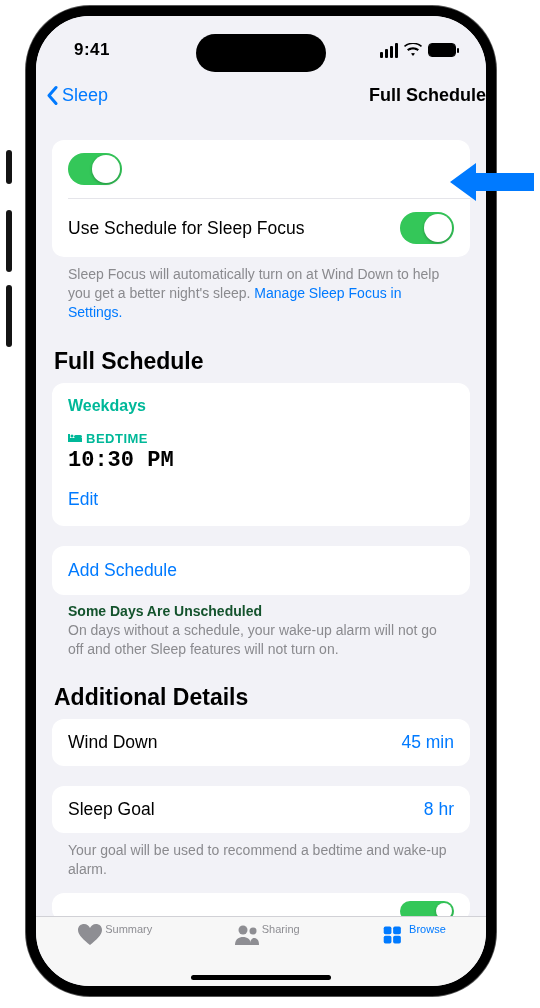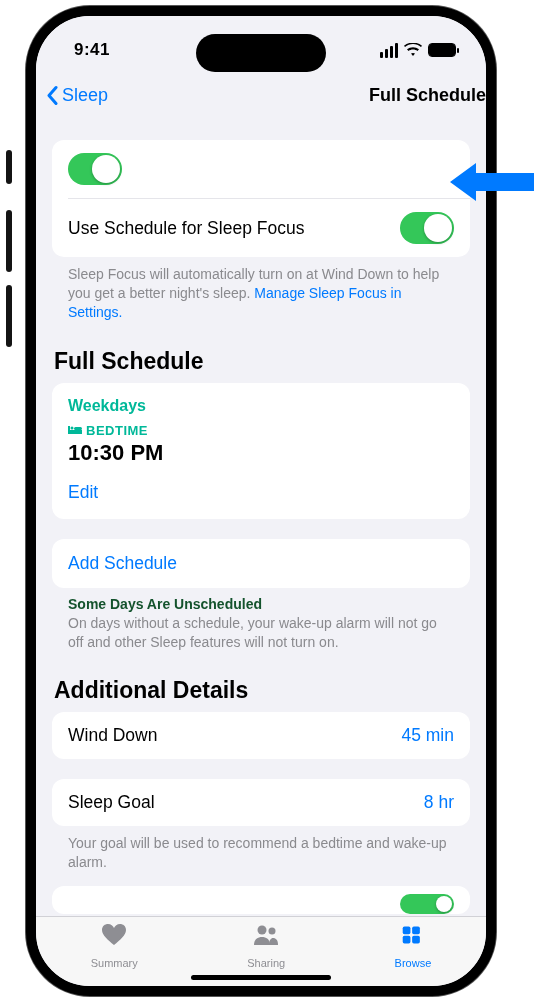--- a/index.html
+++ b/index.html
@@ -155,32 +155,32 @@
     .section-header {
       font-size:23px;
       font-weight:700;
       color:#000;
       padding: 26px 2px 8px 2px;
     }
 
     
     .schedule-card { padding: 14px 16px 16px; }
     .sched-label { color:#00b899; font-size:16px; font-weight:600; }
-    .sched-cols { display:flex; gap:36px; margin-top:8px; }
+    .sched-cols { display:flex; gap:36px; margin-top:16px; }
     .sched-col {}
     .sched-col-header {
       display:flex;
       align-items:center;
       gap:4px;
       color:#00b899;
       font-size:13px;
       font-weight:700;
       letter-spacing:0.5px;
     }
-    .sched-time { font-size:22px; font-weight:700; color:#000; margin-top:2px; }
+    .sched-time { font-size:22px; font-weight:700; color:#000; margin-top:2px;font-family:Liberation Mono, monospace; }
     .sched-icon { width:14px; height:12px; }
     .edit-btn { color:#007aff; font-size:17.5px; margin-top:16px; display:block; }
 
     .add-schedule-card { margin-top:20px; }
     .add-link { color:#007aff; font-size:17.5px; padding:14px 16px; display:block; }
     .unsched-head { font-size:14px; font-weight:600; color:#14532d; padding: 8px 16px 0 16px; }
 
     
     .details-card { margin-top:12px; }
     .detail-value { color:#007aff; font-size:17.5px; }
@@ -193,23 +193,23 @@
       right:0;
       height:70px;
       background: rgba(247,247,247,0.95);
       border-top:1px solid #d1d1d6;
       display:flex;
       justify-content:space-around;
       padding-top:6px;
     }
     .tab {
       display:flex;
-      flex-direction:column;
-      align-items:center;
-      gap:10px;
+      flex-direction:row;
+      align-items:flex-start;
+      gap:1px;
       color:#8e8e93;
       font-size:11px;
     }
     .tab.active { color:#007aff; }
     .tab-icon { width:28px; height:24px; display:flex; align-items:center; justify-content:center; }
 
     
     .home-indicator {
       position:absolute;
       bottom:6px;

